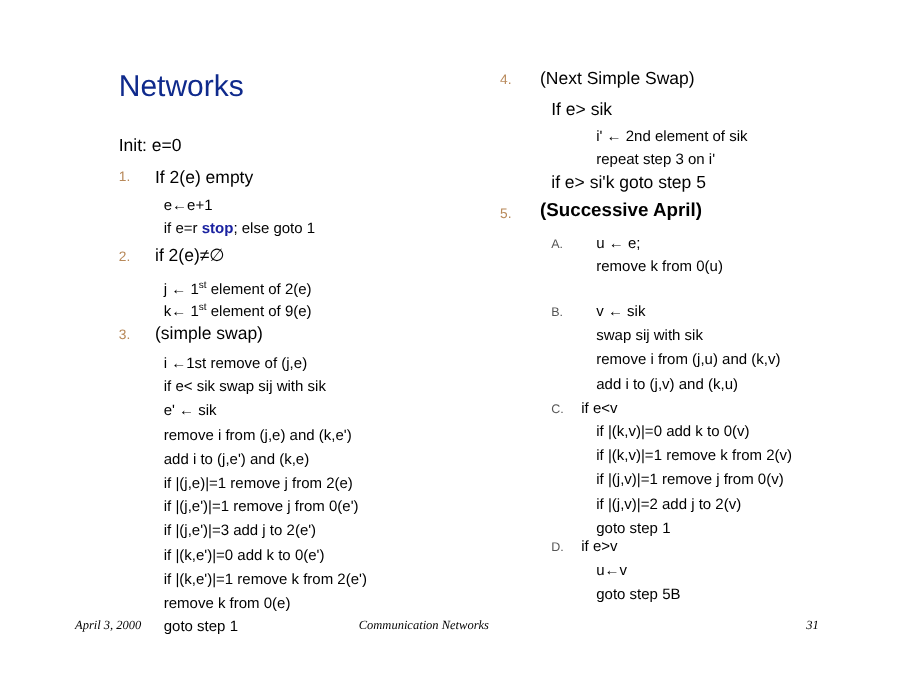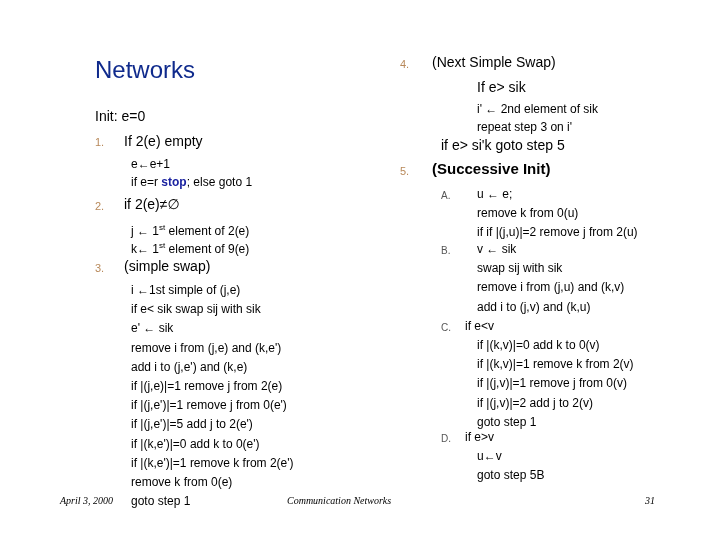--- a/index.html
+++ b/index.html
@@ -34,49 +34,48 @@
 <div class="abs body12" style="left:131px;top:218px;">
   <span>j ← 1</span><sup>st</sup><span> element of 2(e)</span>
 </div>
 <div class="abs body12" style="left:131px;top:236px;">
   <span>k← 1</span><sup>st</sup><span> element of 9(e)</span>
 </div>
 
 <div class="abs num" style="left:95px;top:262px;">3.</div>
 <div class="abs body14" style="left:124px;top:258px;">(simple swap)</div>
 <div class="abs body12" style="left:131px;top:281px;">
-  <div>i ←1st simple of (j,e)</div>
+  <div>i ←1st remove of (j,e)</div>
   <div>if e&lt; sik swap sij with sik</div>
   <div>e' ← sik</div>
   <div>remove i from (j,e) and (k,e')</div>
   <div>add  i to (j,e') and (k,e)</div>
   <div>if |(j,e)|=1 remove j from 2(e)</div>
   <div>if |(j,e')|=1 remove j from 0(e')</div>
-  <div>if |(j,e')|=5 add j to 2(e')</div>
+  <div>if |(j,e')|=3 add j to 2(e')</div>
   <div>if |(k,e')|=0 add k to 0(e')</div>
   <div>if |(k,e')|=1 remove k from 2(e')</div>
   <div>remove k from 0(e)</div>
   <div>goto step 1</div>
 </div>
 
 <div class="abs num" style="left:400px;top:58px;">4.</div>
 <div class="abs body14" style="left:432px;top:54px;">(Next Simple Swap)</div>
-<div class="abs body14" style="left:441px;top:79px;margin-left:36px;">If e&gt; sik</div>
+<div class="abs body14" style="left:441px;top:79px;">If e&gt; sik</div>
 <div class="abs body12" style="left:477px;top:100px;">i' ← 2nd element of sik</div>
 <div class="abs body12" style="left:477px;top:118px;">repeat step 3 on i'</div>
 <div class="abs body14" style="left:441px;top:137px;">if e&gt; si'k goto step 5</div>
 
 <div class="abs num" style="left:400px;top:165px;">5.</div>
-<div class="abs body14 bold" style="left:432px;top:160px;font-size:15px;">(Successive Init)</div>
+<div class="abs body14 bold" style="left:432px;top:160px;font-size:15px;">(Successive April)</div>
 
 <div class="abs lett" style="left:441px;top:190px;">A.</div>
 <div class="abs body12" style="left:477px;top:185px;">
   <div>u ← e;</div>
   <div>remove k from 0(u)</div>
-  <div>if if |(j,u)|=2 remove j from 2(u)</div>
 </div>
 
 <div class="abs lett" style="left:441px;top:245px;">B.</div>
 <div class="abs body12" style="left:477px;top:240px;">
   <div>v ← sik</div>
   <div>swap sij with sik</div>
   <div>remove i from (j,u) and (k,v)</div>
   <div>add i to (j,v) and (k,u)</div>
 </div>
 

